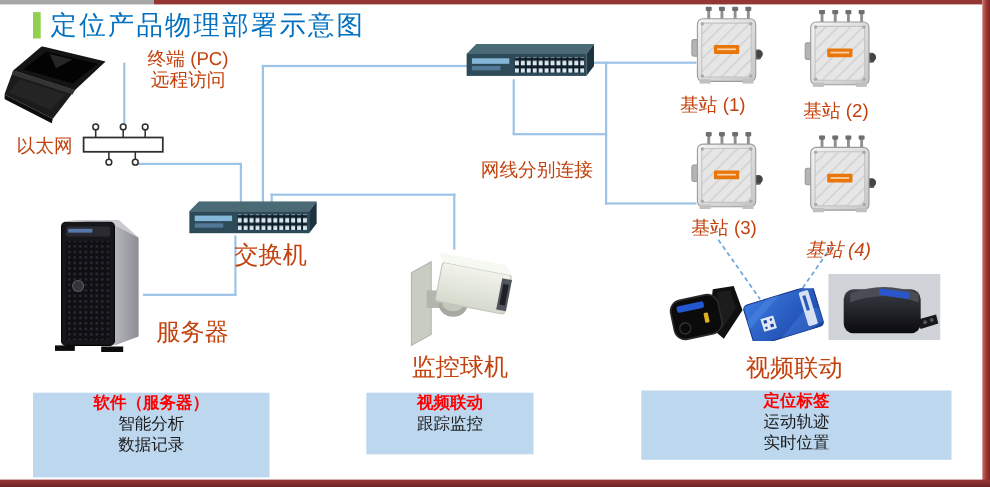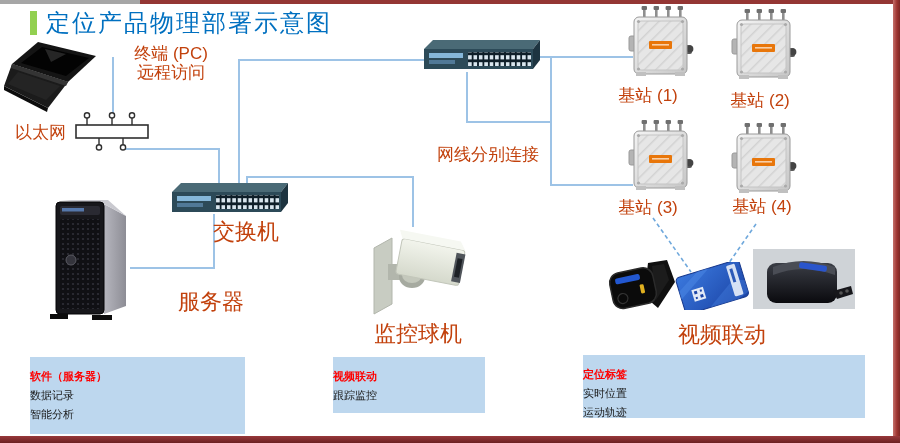--- a/index.html
+++ b/index.html
@@ -14,21 +14,21 @@
   
   .title-tick{left:30px;top:11px;width:7px;height:24px;background:#92d050;}
   .page-title{left:46px;top:7px;font-size:24px;font-weight:normal;color:#0070c0;letter-spacing:2px;white-space:nowrap;}
   
   .lbl{position:absolute;font-size:17px;color:#c2410c;white-space:nowrap;}
   .lbl18{font-size:22px;font-family:Liberation Serif, serif;}
   .center{text-align:center;}
   
   .wire{position:absolute;background:#9dc3e6;}
   
-  .callout{position:absolute;background:#bdd7ee;text-align:left;font-size:11px;line-height:19px;color:#1a1a1a;padding-top:10px;box-sizing:border-box;}
+  .callout{position:absolute;background:#bdd7ee;text-align:center;font-size:15px;line-height:19px;color:#1a1a1a;padding-top:0;box-sizing:border-box;}
   .callout .head{color:#ff0000;font-weight:bold;}
   svg.dev{position:absolute;overflow:visible;}
 </style>
 </head>
 <body>
 
 <div id="canvas">
 
   <svg width="0" height="0" style="position:absolute" aria-hidden="true">
     <defs>
@@ -258,36 +258,36 @@
       <use href="#sym-boxtag"></use>
     </svg>
 
   <div class="lbl center" style="left:116px;top:44px;width:110px;line-height:19px;">
     <span>终端 (PC)</span><br>
     <span>远程访问</span>
   </div>
   <div class="lbl" style="left:15px;top:121px;">以太网</div>
   <div class="lbl" style="left:437px;top:133px;margin-top:10px;">网线分别连接</div>
   <div class="lbl lbl18" style="left:213px;top:217px;">交换机</div>
-  <div class="lbl lbl18" style="left:142px;top:287px;margin-left:36px;">服务器</div>
+  <div class="lbl lbl18" style="left:142px;top:287px;">服务器</div>
   <div class="lbl lbl18" style="left:374px;top:319px;">监控球机</div>
   <div class="lbl lbl18" style="left:678px;top:320px;">视频联动</div>
   <div class="lbl center" style="left:608px;top:84px;width:80px;">基站 (1)</div>
   <div class="lbl center" style="left:720px;top:89px;width:80px;">基站 (2)</div>
-  <div class="lbl center" style="left:608px;top:196px;width:80px;">基站 (3)</div>
-  <div class="lbl center" style="left:722px;top:195px;width:80px;">基站 (4)</div>
+  <div class="lbl center" style="left:608px;top:196px;width:80px;text-align:right;">基站 (3)</div>
+  <div class="lbl center" style="left:722px;top:216px;width:80px;font-style:italic;">基站 (4)</div>
 
   <div class="callout" style="left:30px;top:357px;width:215px;height:77px;">
     <div class="head">软件（服务器）</div>
+    <div>智能分析</div>
     <div>数据记录</div>
-    <div>智能分析</div>
   </div>
   <div class="callout" style="left:333px;top:357px;width:152px;height:56px;">
     <div class="head">视频联动</div>
     <div>跟踪监控</div>
   </div>
   <div class="callout" style="left:583px;top:355px;width:282px;height:63px;">
     <div class="head">定位标签</div>
+    <div>运动轨迹</div>
     <div>实时位置</div>
-    <div>运动轨迹</div>
   </div>
 
 </div>
 
 </body></html>

